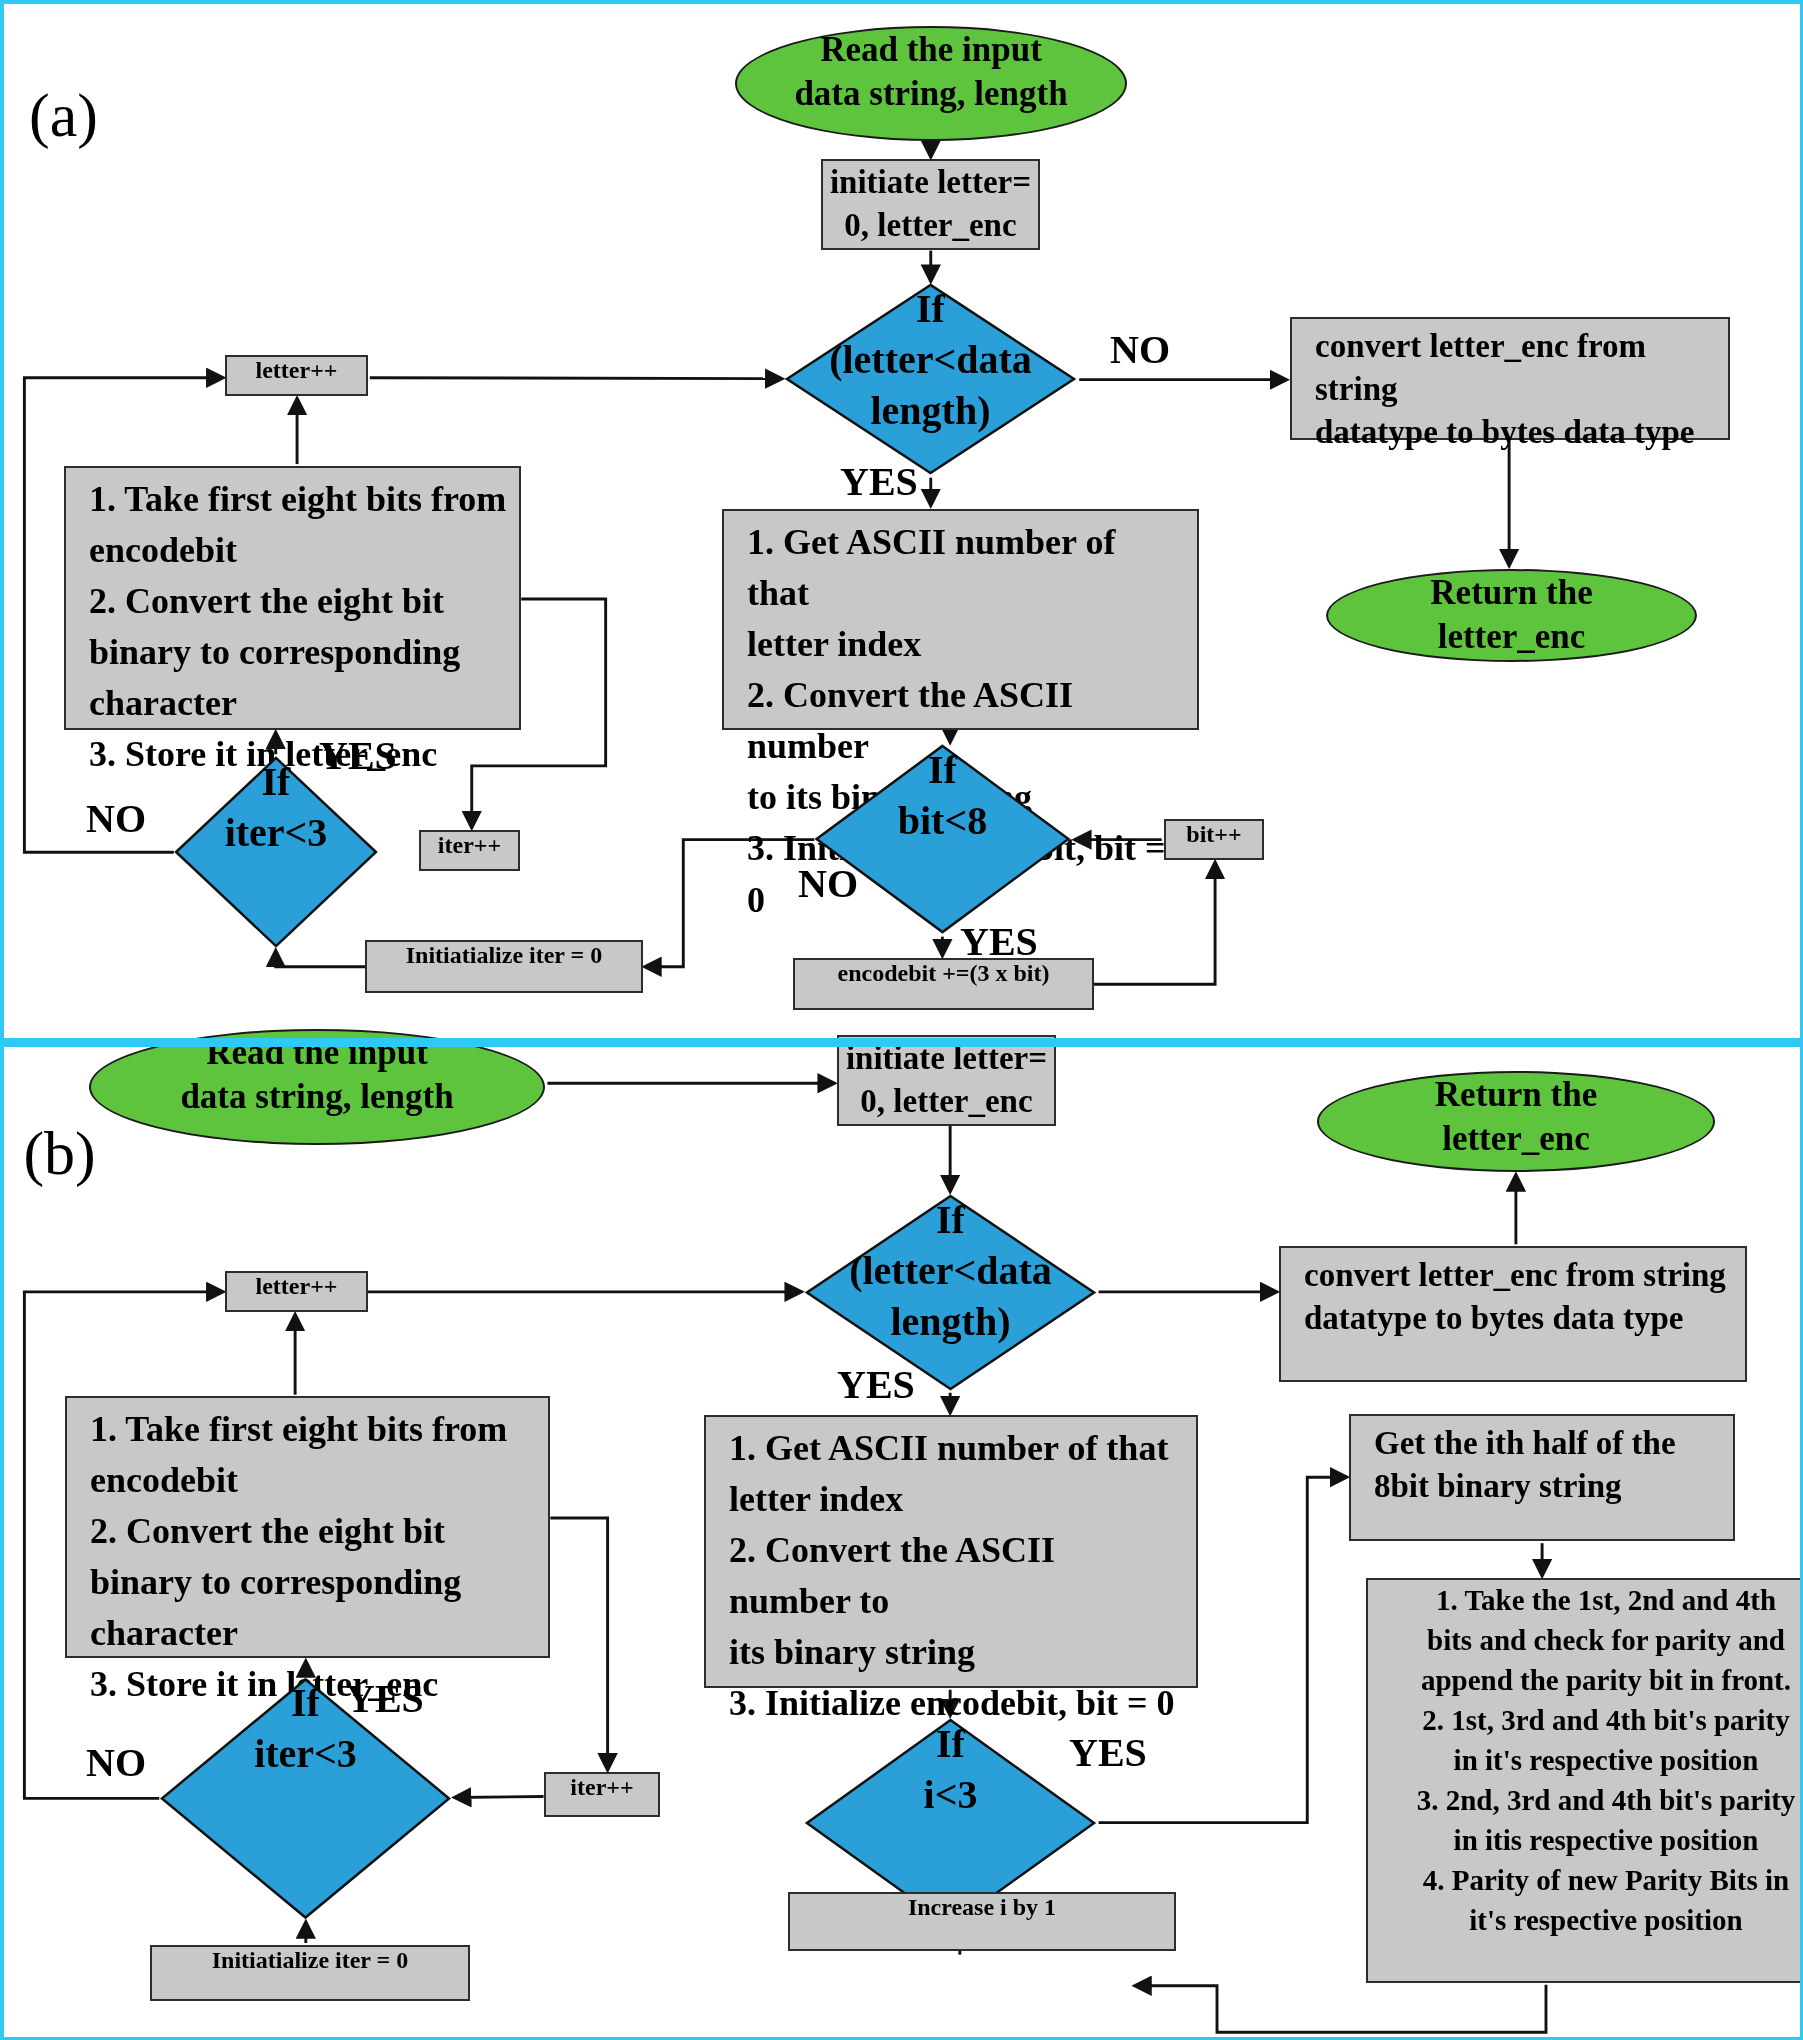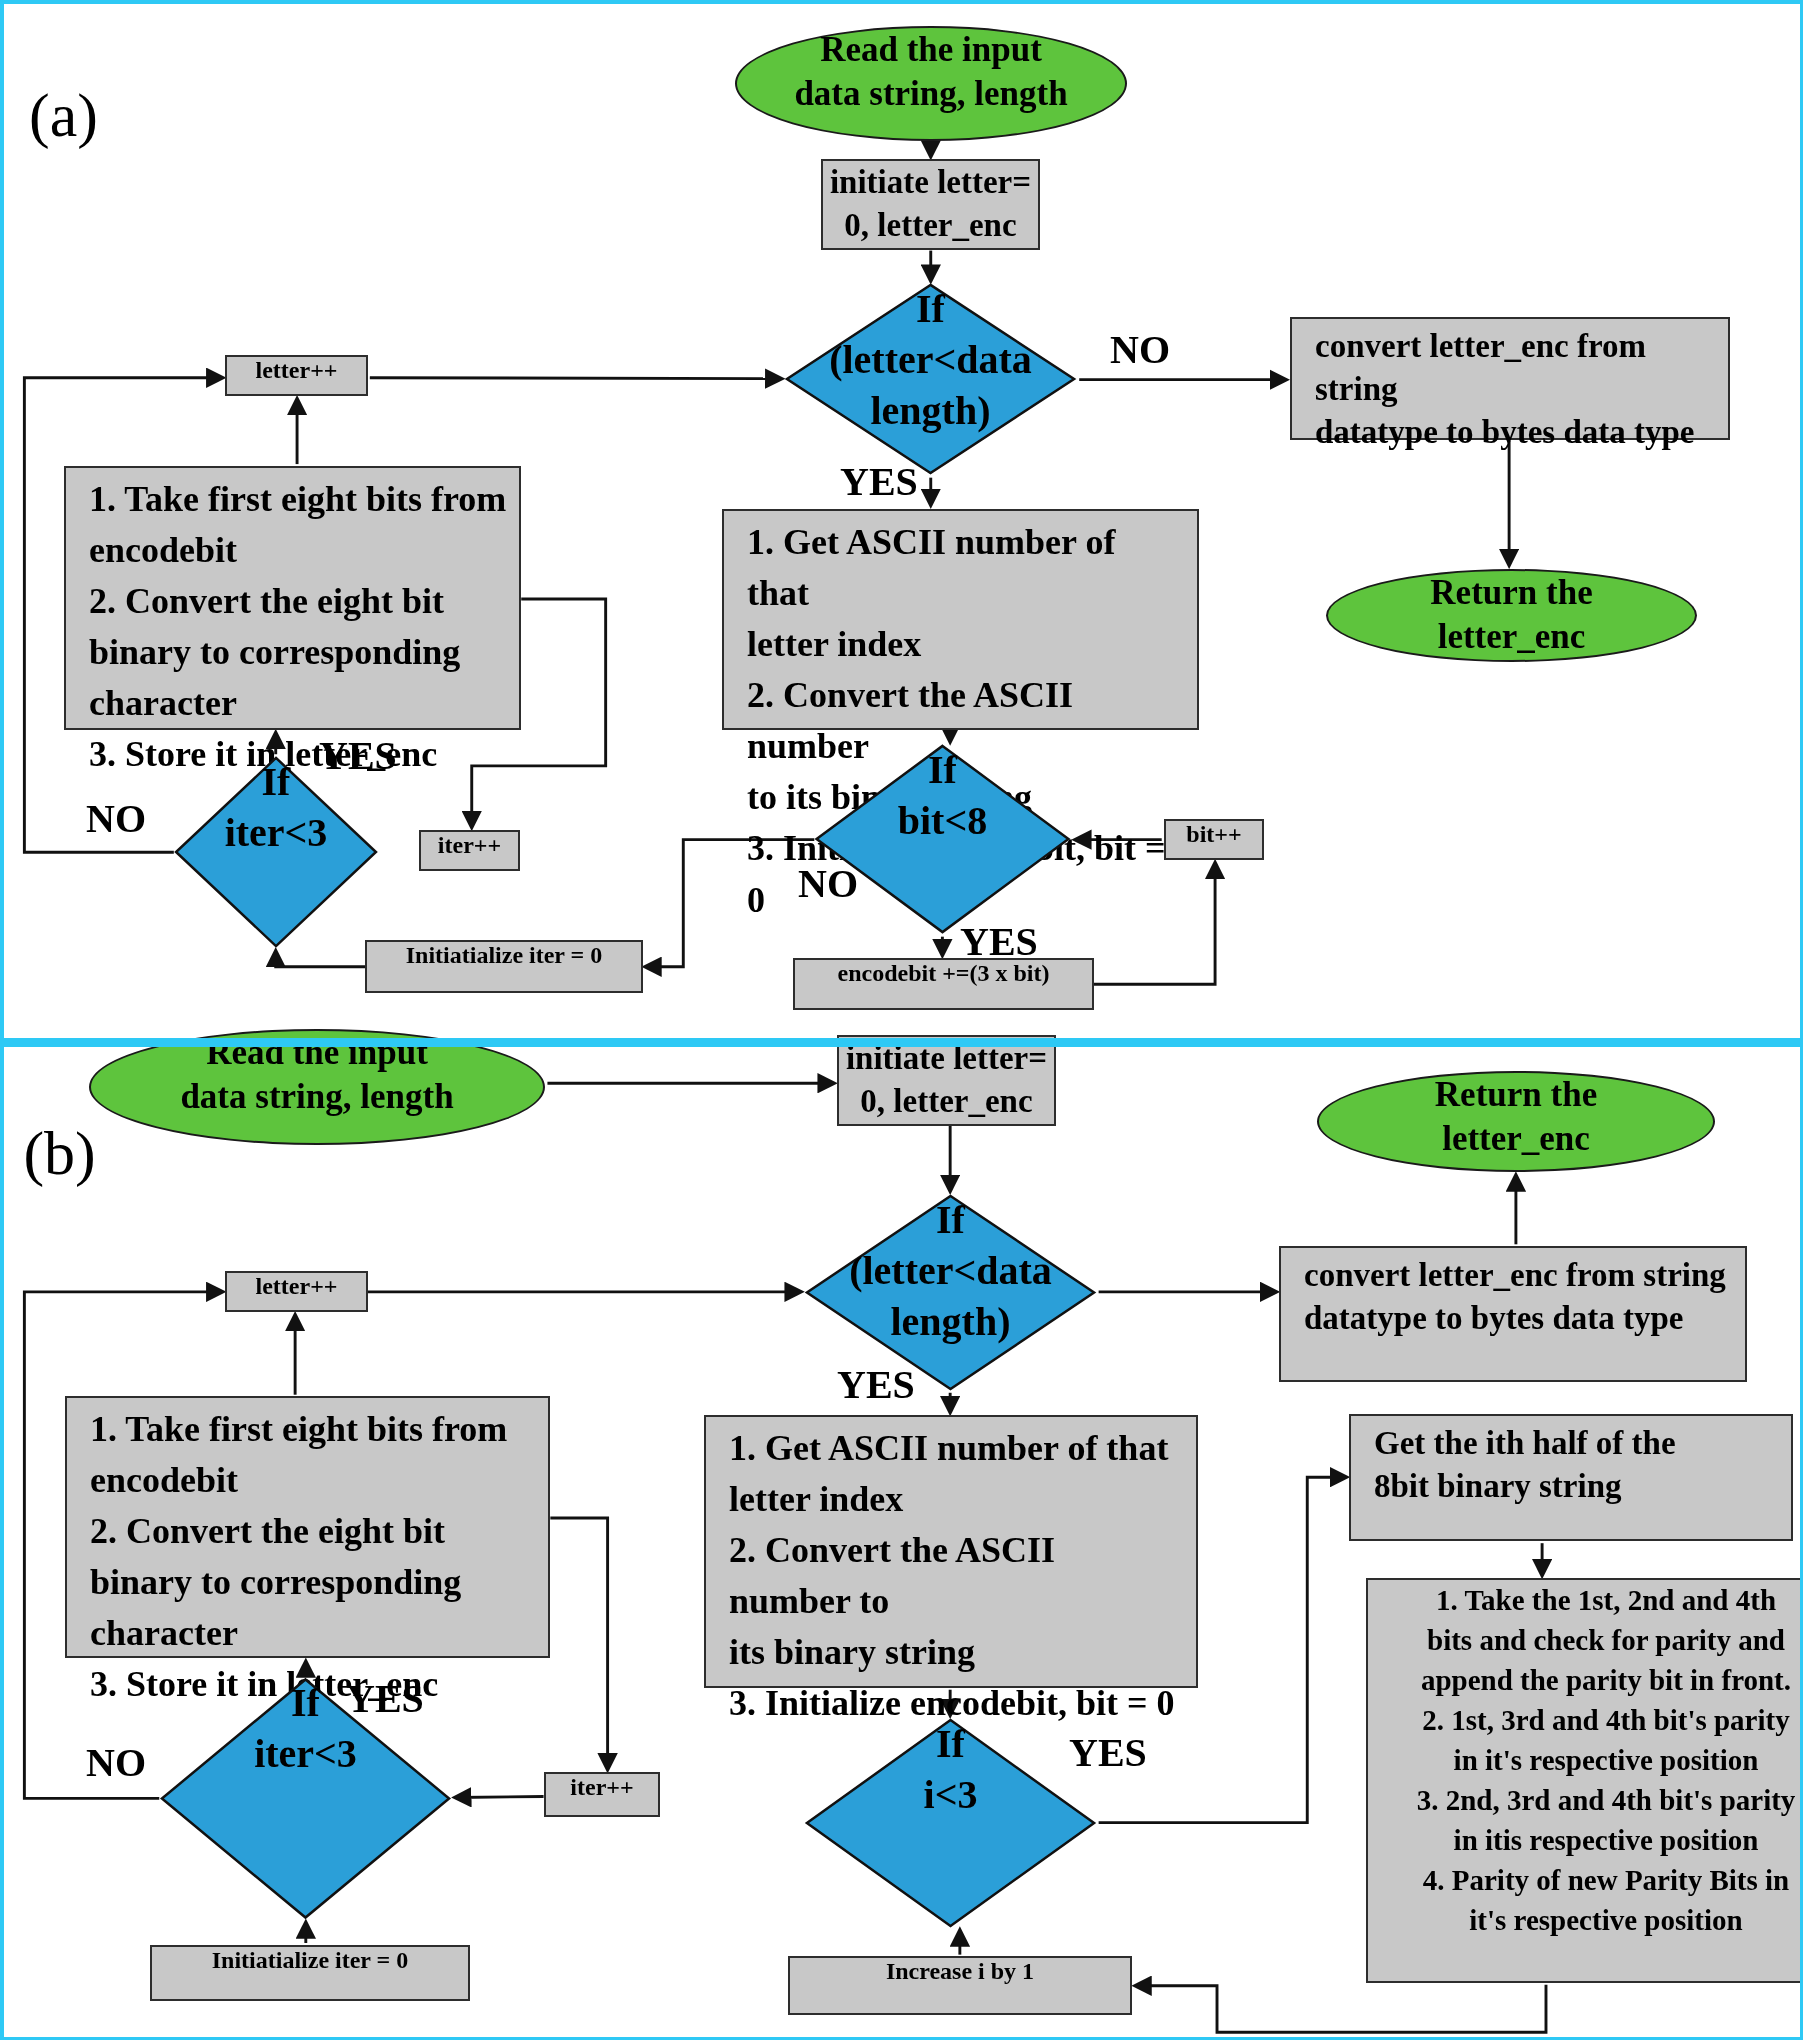--- a/index.html
+++ b/index.html
@@ -204,21 +204,21 @@
   </div>
 
   <div class="node process fs-multi left-text pad-l" style="left:700px;top:1411px;width:494px;height:273px">
     <div class="node-text">1. Get ASCII number of that
 letter index
 2. Convert the ASCII number to
 its binary string
 3. Initialize encodebit, bit = 0</div>
   </div>
 
-  <div class="node process fs-box left-text pad-l" style="left:1345px;top:1410px;width:444px;height:127px">
+  <div class="node process fs-box left-text pad-l" style="left:1345px;top:1410px;width:386px;height:127px">
     <div class="node-text">Get the ith half of the
 8bit binary string</div>
   </div>
 
   <div class="node process fs-parity" style="left:1362px;top:1574px;width:480px;height:405px">
     <div class="node-text">1. Take the 1st, 2nd and 4th
 bits and check for parity and
 append the parity bit in front.
 2. 1st, 3rd and 4th bit's parity
 in it's respective position
@@ -258,21 +258,21 @@
   </div>
 
   <div class="node decision fs-diamond" style="left:800px;top:1714px;width:293px;height:210px">
     <svg class="dshape" viewBox="0 0 100 100" preserveAspectRatio="none">
       <polygon points="50,1 99,50 50,99 1,50" fill="#2b9fd8" stroke="#111" stroke-width="2.5" vector-effect="non-scaling-stroke"></polygon>
     </svg>
     <div class="node-text">If
 i&lt;3</div>
   </div>
 
-  <div class="node process fs-small" style="left:784px;top:1952px;width:344px;height:59px">
+  <div class="node process fs-small" style="left:784px;top:1888px;width:388px;height:59px">
     <div class="node-text">Increase i by 1</div>
   </div>
 
   <div class="edge-label" style="left:833px;top:1357px">YES</div>
   <div class="edge-label" style="left:342px;top:1671px">YES</div>
   <div class="edge-label" style="left:82px;top:1735px">NO</div>
   <div class="edge-label" style="left:1065px;top:1725px">YES</div>
 
 </div>
 

